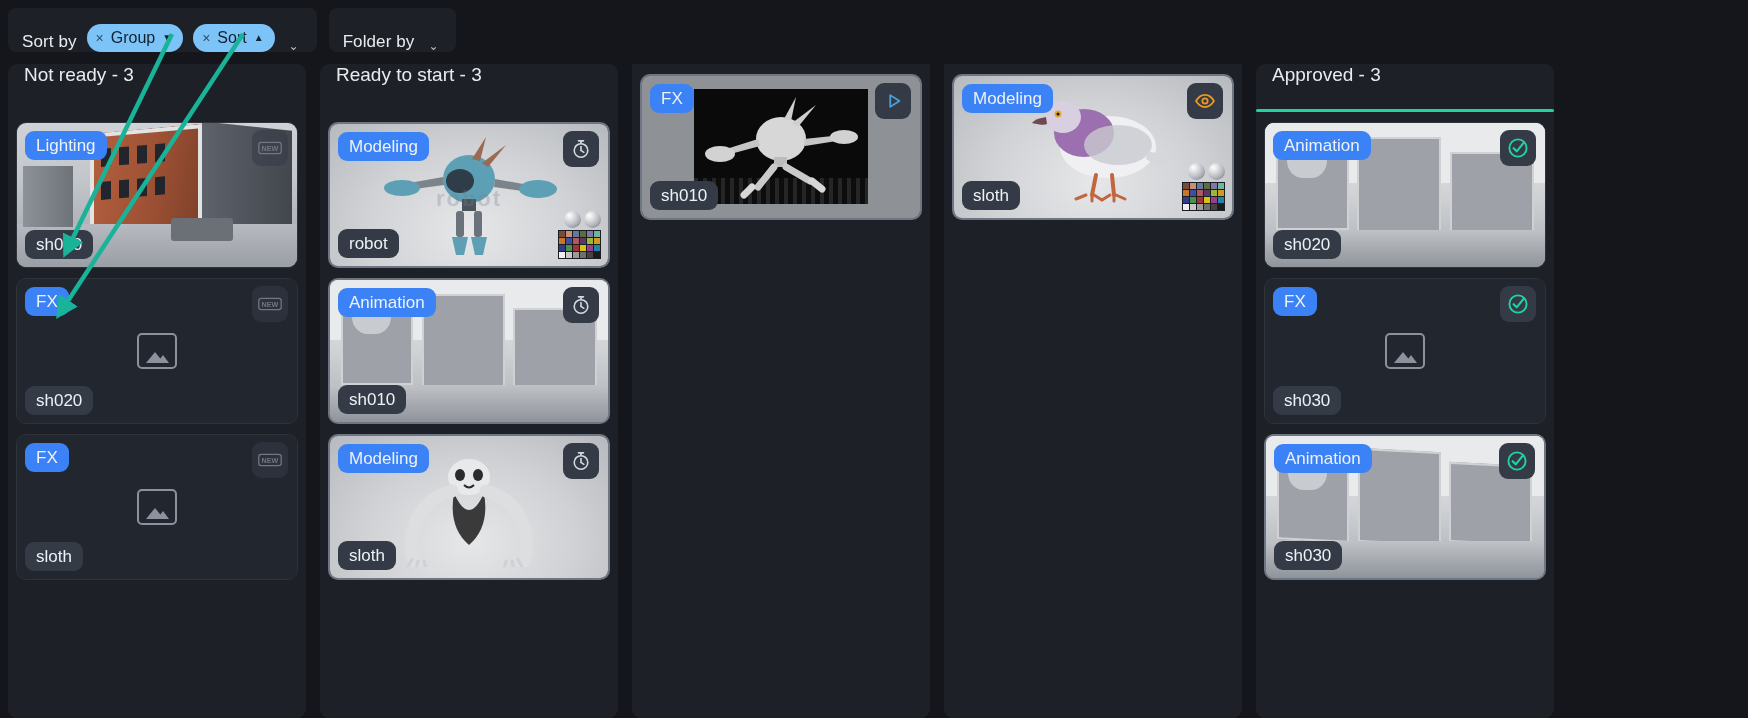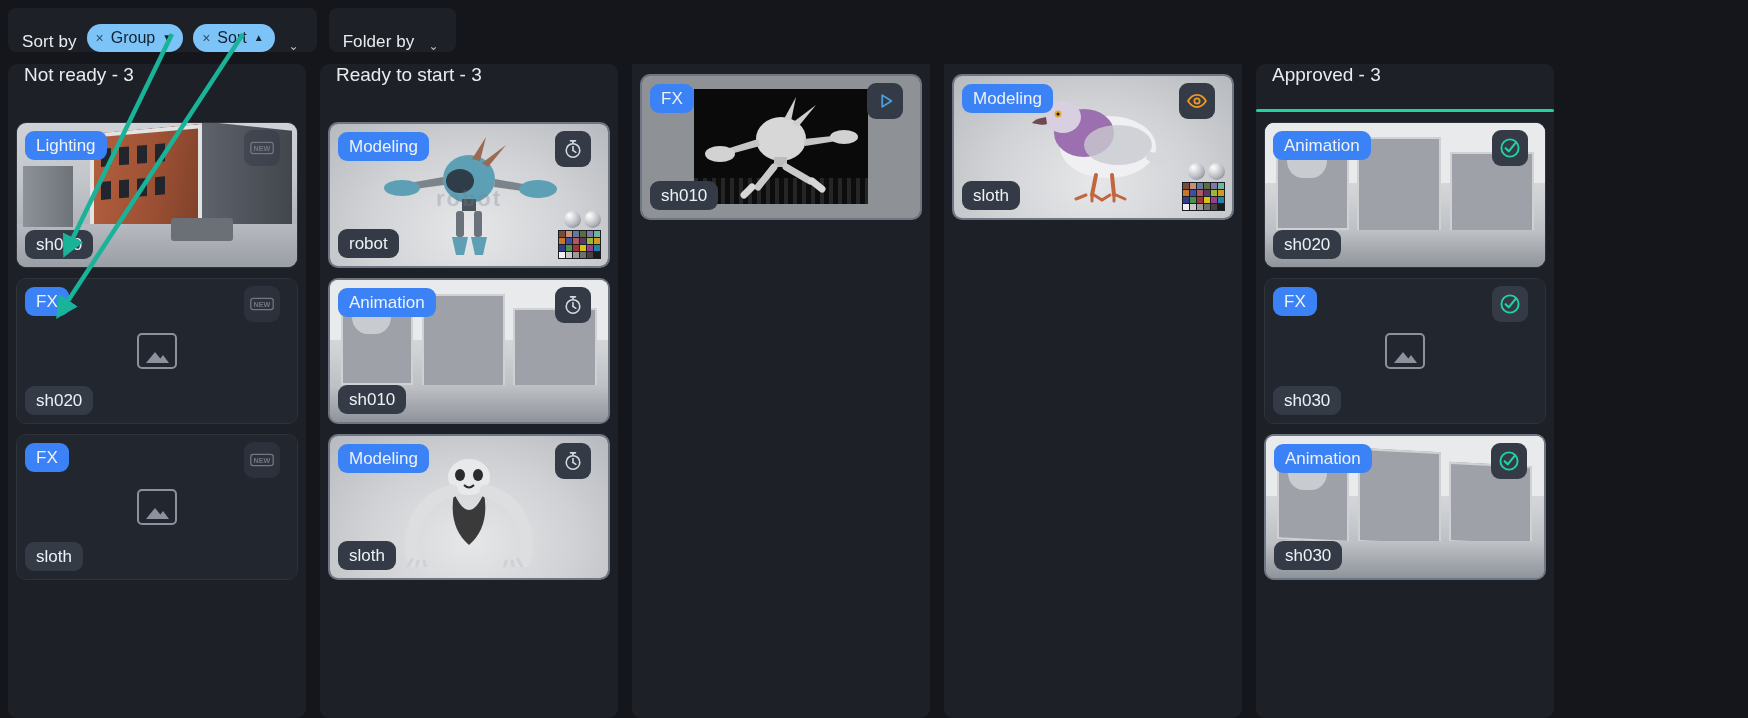--- a/index.html
+++ b/index.html
@@ -82,21 +82,21 @@
     border-radius: 9px; padding: 6px 11px; font-size: 17px;
     line-height: 1;
   }
   .card .shot {
     position: absolute; bottom: 8px; left: 8px; z-index: 3;
     background: #343b47; color: #eef1f5;
     border-radius: 9px; padding: 6px 11px; font-size: 17px;
     line-height: 1;
   }
   .card .badge {
-    position: absolute; top: 7px; right: 17px; z-index: 3;
+    position: absolute; top: 7px; right: 9px; z-index: 3;
     width: 36px; height: 36px; border-radius: 9px;
     background: #343b47; display: flex; align-items: center; justify-content: center; margin-left: 12px;
   }
   .card .badge.ghost { background: rgba(52,59,71,.55); }
 
   .ph-icon {
     position: absolute; left: 50%; top: 50%; transform: translate(-50%,-50%);
     width: 40px; height: 36px; border: 2.5px solid #8b929e; border-radius: 5px;
     z-index: 1;
   }

